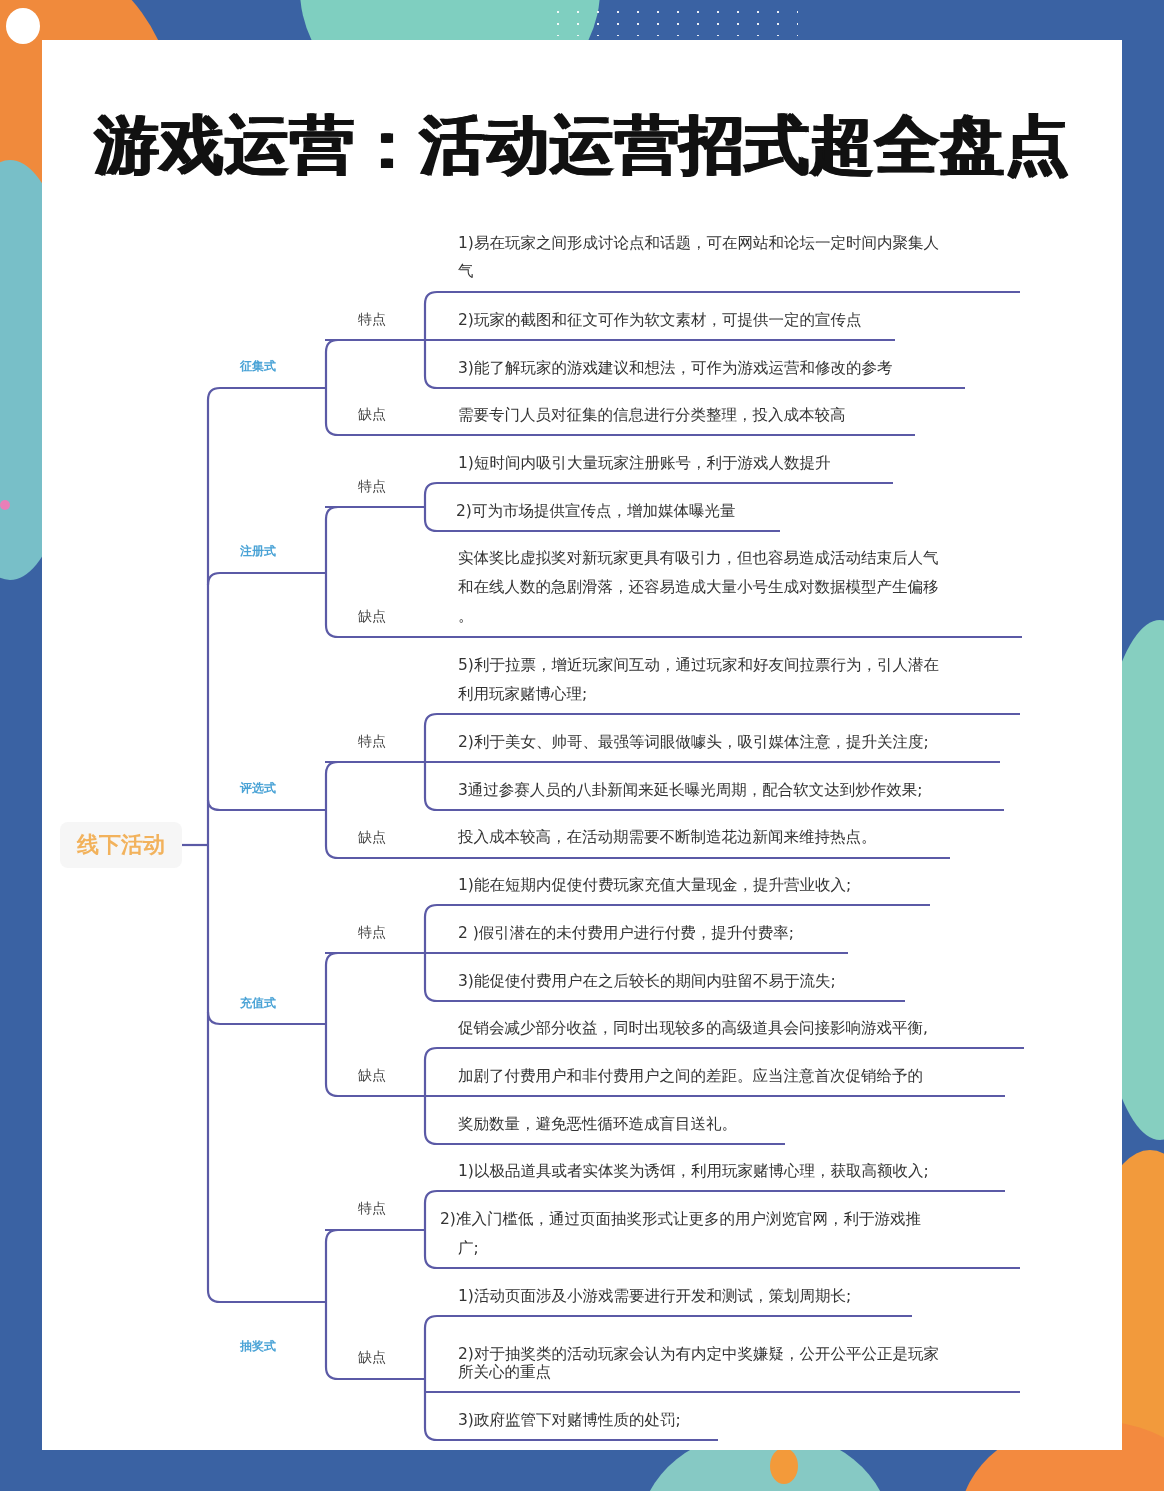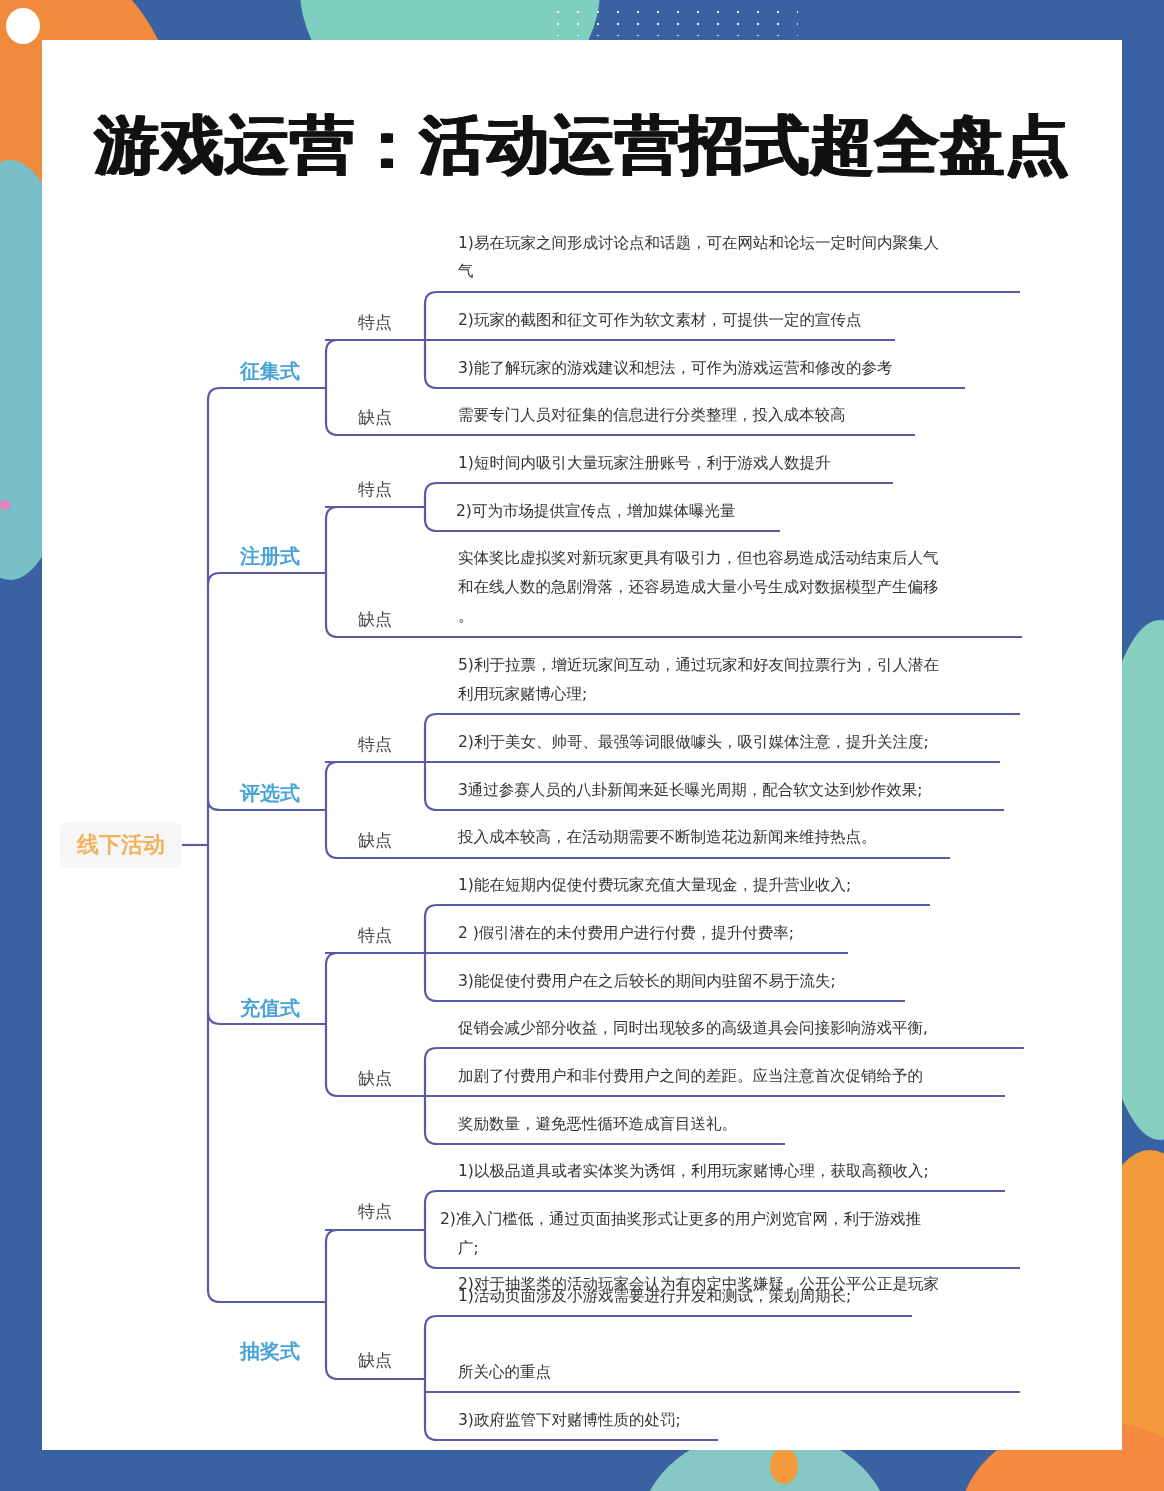--- a/index.html
+++ b/index.html
@@ -6,22 +6,22 @@
   body{width:1164px;height:1491px;position:relative;overflow:hidden;
     background:#3a62a3;font-family:"DejaVu Sans","Liberation Sans",sans-serif;}
   .bg{position:absolute;inset:0;overflow:hidden;}
   .blob{position:absolute;border-radius:50%;}
   .card{position:absolute;left:42px;top:40px;width:1080px;height:1410px;background:#fff;}
   .title{position:absolute;left:0;top:102px;width:1164px;text-align:center;
     font-size:64px;font-weight:bold;color:#111;letter-spacing:1px;
     text-shadow:2px 0 0 #111,-1px 0 0 #111;}
   svg.lines{position:absolute;left:0;top:0;}
   .txt{position:absolute;font-size:15.5px;color:#333;line-height:28px;white-space:nowrap;}
-  .lbl{position:absolute;font-size:17px;color:#444;}
-  .cat{position:absolute;font-size:20px;color:#4aa3d6;font-weight:bold;}
+  .lbl{position:absolute;font-size:14px;color:#444;}
+  .cat{position:absolute;font-size:12px;color:#4aa3d6;font-weight:bold;}
   .root{position:absolute;left:60px;top:822px;width:122px;height:46px;background:#f6f6f6;
     border-radius:8px;color:#f2b25c;font-size:22px;font-weight:bold;text-align:center;line-height:46px;}
   .dots{position:absolute;left:548px;top:6px;width:250px;height:30px;
     background-image:radial-gradient(#fff 1.3px,transparent 1.6px);background-size:20px 12px;opacity:.9;}
 </style>
 </head>
 <body>
 
 <div class="bg">
   <div class="blob" style="left:-80px;top:-40px;width:260px;height:360px;background:#f08a3c;"></div>
@@ -110,15 +110,15 @@
 <div class="txt" style="left:458px;top:1062px">加剧了付费用户和非付费用户之间的差距。应当注意首次促销给予的</div>
 <div class="txt" style="left:458px;top:1110px">奖励数量，避免恶性循环造成盲目送礼。</div>
 
 <div class="cat" style="left:240px;top:1338px">抽奖式</div>
 <div class="lbl" style="left:358px;top:1200px">特点</div>
 <div class="lbl" style="left:358px;top:1349px">缺点</div>
 <div class="txt" style="left:458px;top:1157px">1)以极品道具或者实体奖为诱饵，利用玩家赌博心理，获取高额收入;</div>
 <div class="txt" style="left:440px;top:1205px">2)准入门槛低，通过页面抽奖形式让更多的用户浏览官网，利于游戏推</div>
 <div class="txt" style="left:458px;top:1234px">广;</div>
 <div class="txt" style="left:458px;top:1282px">1)活动页面涉及小游戏需要进行开发和测试，策划周期长;</div>
-<div class="txt" style="left:458px;top:1270px">2)对于抽奖类的活动玩家会认为有内定中奖嫌疑，公开公平公正是玩家</div>
+<div class="txt" style="left:458px;top:1340px">2)对于抽奖类的活动玩家会认为有内定中奖嫌疑，公开公平公正是玩家</div>
 <div class="txt" style="left:458px;top:1358px">所关心的重点</div>
 <div class="txt" style="left:458px;top:1406px">3)政府监管下对赌博性质的处罚;</div>
 
 </body></html>

